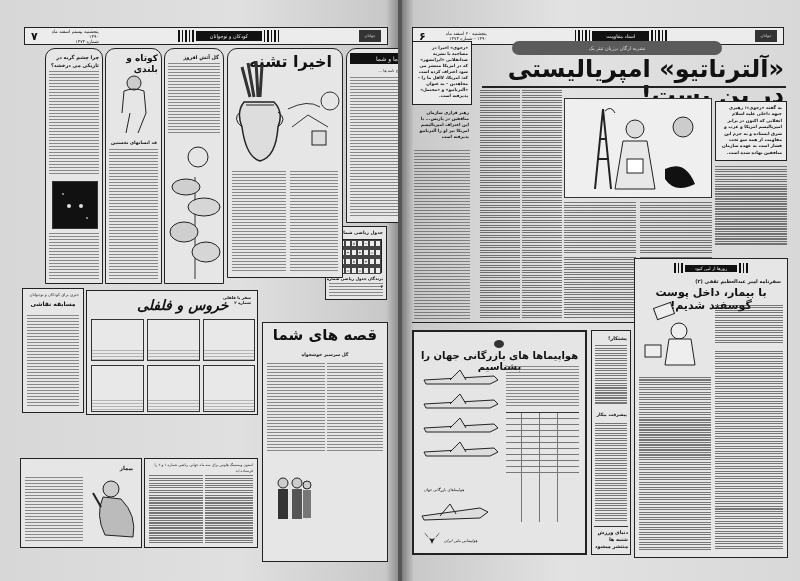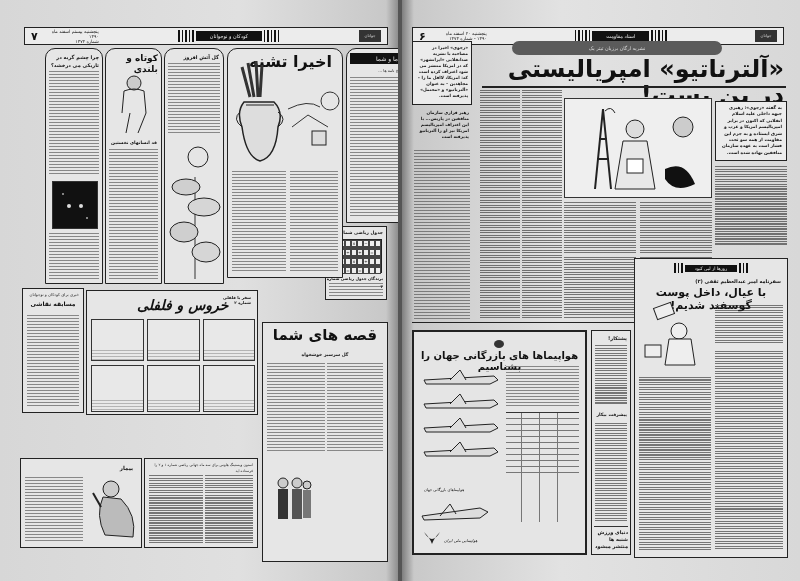--- a/index.html
+++ b/index.html
@@ -377,21 +377,21 @@
       <div class="bars" style="display:flex; justify-content:center; align-items:center; gap:2px; margin-top:4px; height:10px;">
         <i style="display:block;width:1.5px;height:10px;background:#111"></i>
           <i style="display:block;width:1.5px;height:10px;background:#111"></i>
           <i style="display:block;width:1.5px;height:10px;background:#111"></i>
         <span class="section-label" style="background:#111;color:#eee;font-size:4.5px;padding:1px 10px;">روزها از لبی کبود</span>
         <i style="display:block;width:1.5px;height:10px;background:#111"></i>
           <i style="display:block;width:1.5px;height:10px;background:#111"></i>
           <i style="display:block;width:1.5px;height:10px;background:#111"></i>
       </div>
       <div class="fa h-sm" style="padding:4px 6px 0; font-size:5px;">سفرنامه امیر عبدالعظیم ثقفی (۲)</div>
-      <div class="fa" style="padding:1px 4px; font-size:11px; font-weight:900; text-align:center;">با عیال، داخل پوست گوسفند شدیم!</div>
+      <div class="fa" style="padding:1px 4px; font-size:11px; font-weight:900; text-align:center;">با بیمار، داخل پوست گوسفند شدیم!</div>
       <div class="lines dense" style="left:80px; right:4px; top:46px; height:40px;"></div>
       <svg style="position:absolute; left:4px; top:42px;" width="74" height="70">
         <rect x="16" y="4" width="18" height="12" fill="#eee" stroke="#222" transform="rotate(-20 25 10)"></rect>
         <circle cx="40" cy="30" r="8" fill="#eee" stroke="#222"></circle>
         <path d="M30 38 L52 38 L56 64 L26 64 Z" fill="#eee" stroke="#222"></path>
         <rect x="6" y="44" width="16" height="12" fill="#eee" stroke="#222"></rect>
       </svg>
       <div class="lines dense" style="left:4px; width:72px; top:118px; bottom:6px;"></div>
       <div class="lines dense" style="left:80px; right:4px; top:92px; bottom:6px;"></div>
     </div>

